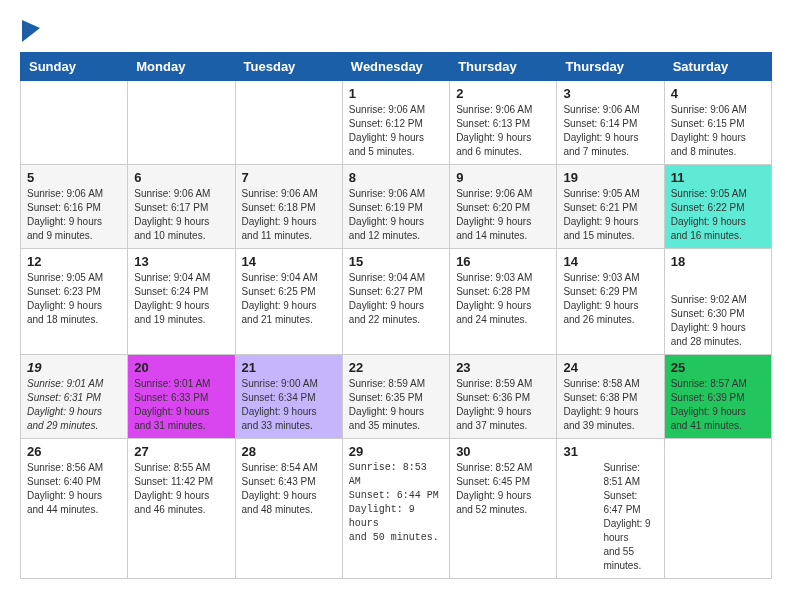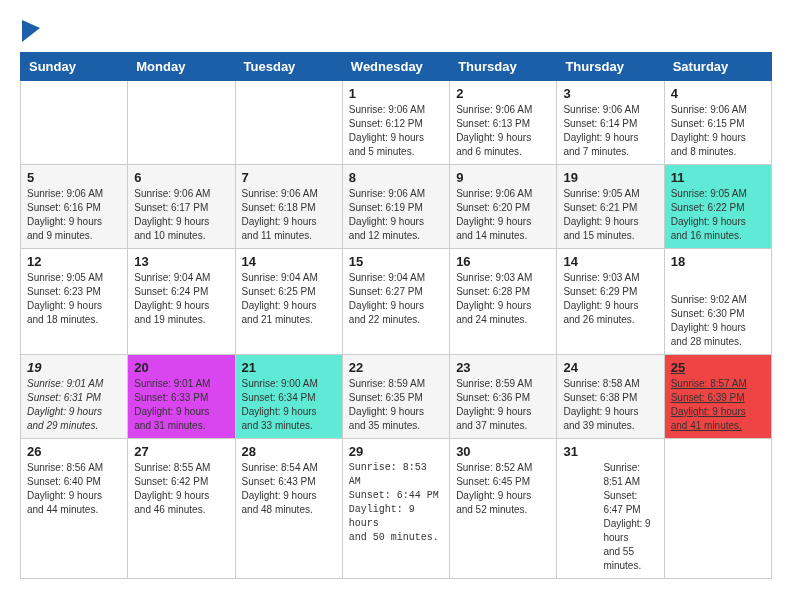--- a/index.html
+++ b/index.html
@@ -265,21 +265,21 @@
 Daylight: 9 hours
 and 29 minutes.</div>
         </td>
         <td style="background: #d946ef;">
           <span class="day-num">20</span>
           <div class="cell-info" style="white-space: pre-line;">Sunrise: 9:01 AM
 Sunset: 6:33 PM
 Daylight: 9 hours
 and 31 minutes.</div>
         </td>
-        <td style="background: #5eead4;">
+        <td style="background: #c4b5fd;">
           <span class="day-num">21</span>
           <div class="cell-info" style="white-space: pre-line;">Sunrise: 9:00 AM
 Sunset: 6:34 PM
 Daylight: 9 hours
 and 33 minutes.</div>
         </td>
         <td style="background: rgb(245, 245, 245);">
           <span class="day-num">22</span>
           <div class="cell-info" style="white-space: pre-line;">Sunrise: 8:59 AM
 Sunset: 6:35 PM
@@ -293,40 +293,40 @@
 Daylight: 9 hours
 and 37 minutes.</div>
         </td>
         <td style="background: rgb(245, 245, 245);">
           <span class="day-num">24</span>
           <div class="cell-info" style="white-space: pre-line;">Sunrise: 8:58 AM
 Sunset: 6:38 PM
 Daylight: 9 hours
 and 39 minutes.</div>
         </td>
-        <td style="background: #ef4444; text-decoration: underline;">
+        <td style="background: #22c55e;">
           <span class="day-num">25</span>
           <div class="cell-info" style="white-space: pre-line;">Sunrise: 8:57 AM
 Sunset: 6:39 PM
 Daylight: 9 hours
 and 41 minutes.</div>
         </td>
       </tr>
       <tr>
         <td>
           <span class="day-num">26</span>
           <div class="cell-info" style="white-space: pre-line;">Sunrise: 8:56 AM
 Sunset: 6:40 PM
 Daylight: 9 hours
 and 44 minutes.</div>
         </td>
         <td>
           <span class="day-num">27</span>
           <div class="cell-info" style="white-space: pre-line;">Sunrise: 8:55 AM
-Sunset: 6:42 PM
+Sunset: 11:42 PM
 Daylight: 9 hours
 and 46 minutes.</div>
         </td>
         <td>
           <span class="day-num">28</span>
           <div class="cell-info" style="white-space: pre-line;">Sunrise: 8:54 AM
 Sunset: 6:43 PM
 Daylight: 9 hours
 and 48 minutes.</div>
         </td>

